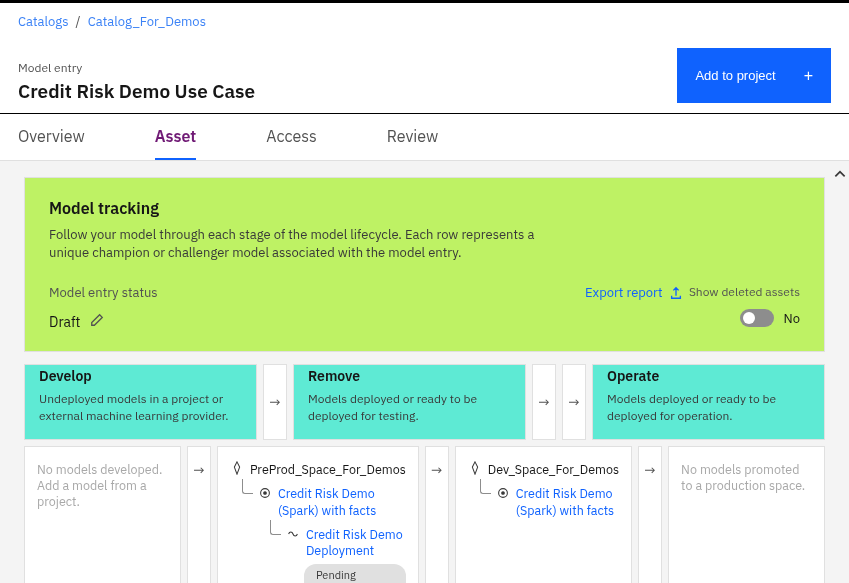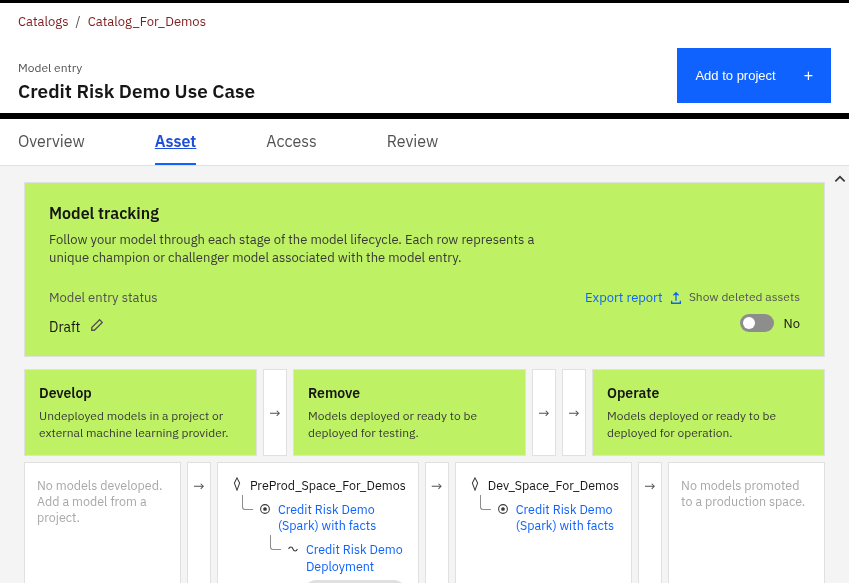--- a/index.html
+++ b/index.html
@@ -4,36 +4,36 @@
 <style>
   * { box-sizing: border-box; margin: 0; padding: 0; }
   body { font-family: "IBM Plex Sans", -apple-system, BlinkMacSystemFont, "Segoe UI", Arial, sans-serif; font-size: 13px; color: #161616; background: #fff; width: 849px; height: 583px; overflow: hidden; position: relative; }
   a { color: #0f62fe; text-decoration: none; }
 
   
   .topbar { height: 3px; background: #000; }
 
   
   .breadcrumb { padding: 10px 18px 4px; font-size: 13px; }
-  .breadcrumb a { color: #7f1d1d; }
+  .breadcrumb a { color: #3b82f6; }
   .breadcrumb .sep { color: #525252; margin: 0 4px; }
 
   
-  .header { padding: 14px 18px 10px; border-bottom: 6px solid #000000; display: flex; align-items: flex-end; justify-content: space-between; }
+  .header { padding: 14px 18px 10px; border-bottom: 1px solid #000000; display: flex; align-items: flex-end; justify-content: space-between; }
   .header-left .label { font-size: 12px; color: #525252; margin-bottom: 4px; }
   .header-left h1 { font-size: 19px; font-weight: 600; }
   .header-actions { display: flex; align-items: center; gap: 14px; }
   .btn-remove { background: none; border: none; color: #6f6f6f; font-size: 13px; cursor: pointer; padding: 10px 6px; }
   .btn-primary { background: #0f62fe; color: #fff; border: none; font-size: 13px; padding: 0 18px; height: 55px; display: flex; align-items: center; gap: 28px; cursor: pointer; }
   .btn-primary .plus { font-size: 16px; line-height: 1; }
 
   
   .tabs { display: flex; border-bottom: 1px solid #e0e0e0; padding: 0 18px; }
   .tab { padding: 12px 0; margin-right: 70px; font-size: 16px; color: #525252; cursor: pointer; border-bottom: 2px solid transparent; }
-  .tab.active { color: #1d4ed8; font-weight: 600; border-bottom-color: #0f62fe; text-decoration: underline; }
+  .tab.active { color: #701a75; font-weight: 600; border-bottom-color: #0f62fe; }
 
   
   .canvas { background: #f4f4f4; height: calc(583px - 3px - 34px - 63px - 42px); overflow: auto; position: relative; }
 
   
   .scroll-hint { position: absolute; top: 6px; right: 2px; color: #393939; font-size: 14px; }
 
   
   .panel { background: #bef264; margin: 16px 24px 12px 24px; border: 1px solid #e0e0e0; padding: 20px 24px; }
   .panel h2 { font-size: 16px; font-weight: 600; margin-bottom: 8px; }
@@ -46,21 +46,21 @@
   .status-right .rlabel { font-size: 12px; color: #525252; margin-bottom: 10px; display:block;}
   .toggle-row { display: flex; align-items: center; justify-content: flex-end; gap: 10px; }
   .toggle { width: 34px; height: 18px; background: #8d8d8d; border-radius: 10px; position: relative; cursor: pointer; }
   .toggle::after { content: ""; position: absolute; left: 3px; top: 3px; width: 12px; height: 12px; background: #fff; border-radius: 50%; }
   .export-link { position: absolute; left: 536px; font-size: 13px; color: #0f62fe; display: inline-flex; align-items: center; gap: 6px; cursor:pointer;}
   .status-row-wrap { position: relative; }
 
   
   .stages { margin: 0 24px; }
   .stage-row { display: flex; gap: 6px; margin-bottom: 6px; }
-  .stage-head { flex: 1; background: #bef264; border: 1px solid #e0e0e0; padding: 14px 14px; min-height: 76px; }
+  .stage-head { flex: 1; background: #5eead4; border: 1px solid #e0e0e0; padding: 2px 14px; min-height: 76px; }
   .stage-head h3 { font-size: 14px; font-weight: 600; margin-bottom: 6px; }
   .stage-head p { font-size: 12px; color: #393939; line-height: 1.35; }
   .arrow-cell { width: 24px; display: flex; align-items: center; justify-content: center; background: #fff; border: 1px solid #e0e0e0; }
   .arrow-cell.body { align-items: flex-start; padding-top: 14px;}
   .arrow { color: #525252; font-size: 14px; }
   .stage-body { flex: 1; background: #fff; border: 1px solid #e0e0e0; padding: 14px 12px; min-height: 140px; font-size: 12.5px; }
   .stage-body.empty { color: #a8a8a8; }
 
   .tree-root { display: flex; align-items: flex-start; gap: 6px; margin-bottom: 4px;}
   .tree-root .iconbox { width:14px; display:inline-flex; justify-content:center;}

